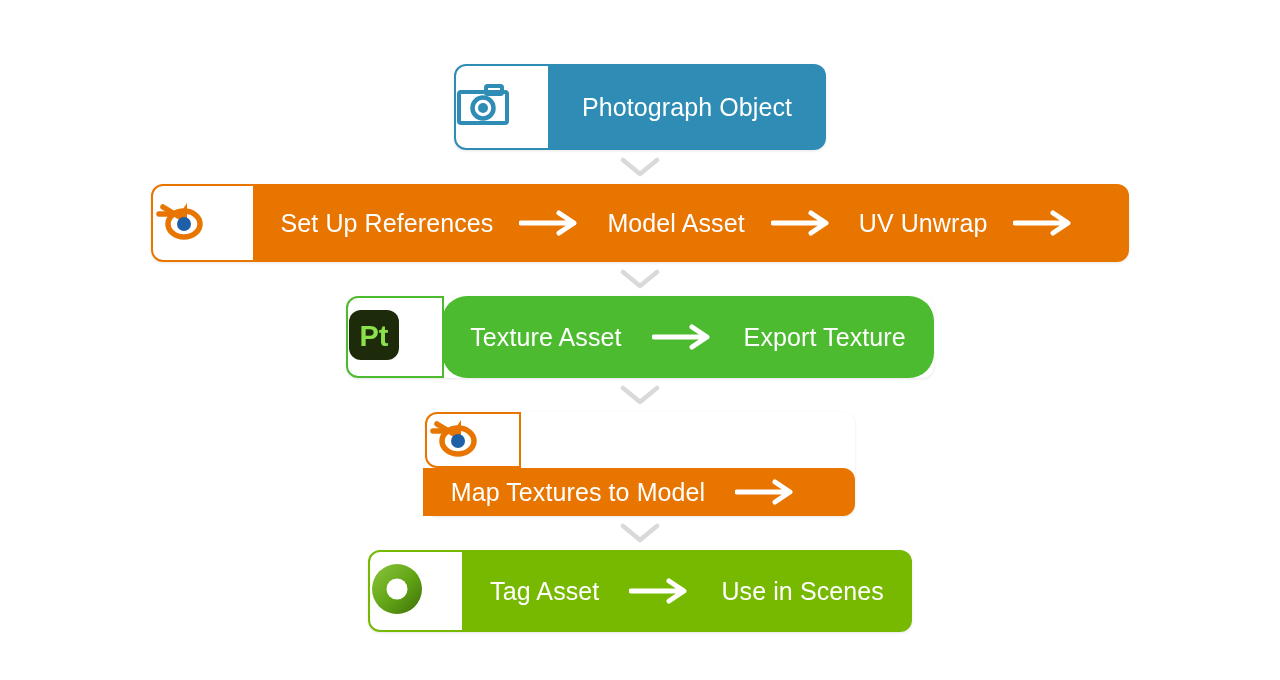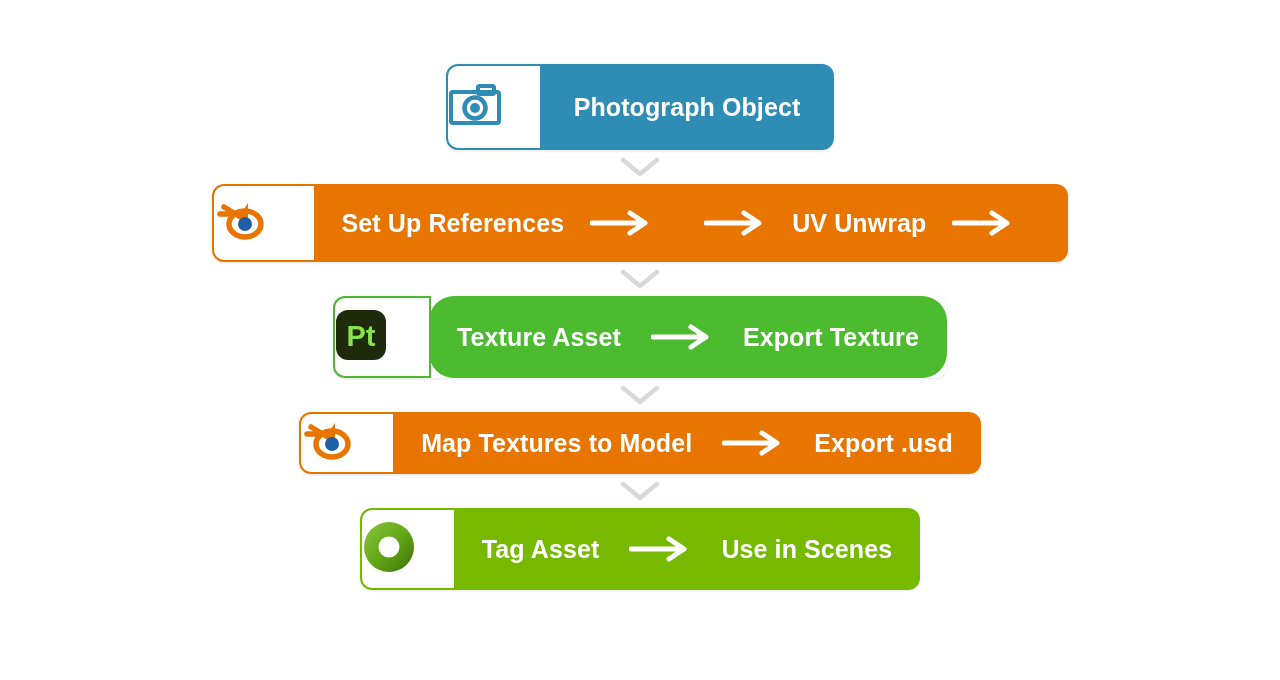--- a/index.html
+++ b/index.html
@@ -41,21 +41,21 @@
     align-items: center;
     justify-content: center;
     border-radius: 0 12px 12px 0;
     flex: 1 1 auto;
     position: relative;
     z-index: 1;
     margin-left: -2px;
   }
   .step {
     color: #ffffff;
-    font-weight: bold;
+    font-weight: normal;
     white-space: nowrap;
     letter-spacing: 0.1px;
   }
   .arrow {
     display: inline-flex;
     align-items: center;
     flex: 0 0 auto;
   }
   .arrow svg { display: block; }
 
@@ -78,21 +78,21 @@
   .r-blender1 { height: 78px; }
   .r-blender1 .icon-panel { width: 104px; border-color: #E87500; }
   .r-blender1 .body { background: #E87500; padding: 8px 28px; }
   .r-blender1 .step { font-size: 25px; }
 
   .r-painter { height: 82px; }
   .r-painter .icon-panel { width: 98px; border-color: #4CBB30; }
   .r-painter .body { background: #4CBB30; padding: 0 28px; border-radius: 25px; }
   .r-painter .step { font-size: 25px; }
 
-  .r-blender2 { height: 62px; }
+  .r-blender2 { height: 104px; flex-direction: column; }
   .r-blender2 .icon-panel { width: 96px; border-color: #E87500; }
   .r-blender2 .body { background: #E87500; padding: 0 28px; }
   .r-blender2 .step { font-size: 25px; }
 
   .r-tag { height: 82px; }
   .r-tag .icon-panel { width: 96px; border-color: #76B900; }
   .r-tag .body { background: #76B900; padding: 16px 28px; }
   .r-tag .step { font-size: 25px; }
 
   .gap-sm { width: 26px; flex: 0 0 auto; }
@@ -139,20 +139,21 @@
     </div>
     <div class="body">
       <span class="step">Set Up References</span>
       <span class="gap-sm"></span>
       <span class="arrow">
         <svg width="62" height="26" viewBox="0 0 62 26">
           <path d="M2 13 L52 13 M40 3 L55 13 L40 23" fill="none" stroke="#ffffff" stroke-width="5" stroke-linecap="round" stroke-linejoin="round"></path>
         </svg>
       </span>
       <span class="gap-sm"></span>
+      <span class="step">Model Asset</span>
       <span class="gap-sm"></span>
       <span class="arrow">
         <svg width="62" height="26" viewBox="0 0 62 26">
           <path d="M2 13 L52 13 M40 3 L55 13 L40 23" fill="none" stroke="#ffffff" stroke-width="5" stroke-linecap="round" stroke-linejoin="round"></path>
         </svg>
       </span>
       <span class="gap-sm"></span>
       <span class="step">UV Unwrap</span>
       <span class="gap-sm"></span>
       <span class="arrow">
@@ -212,21 +213,20 @@
     </div>
     <div class="body">
       <span class="step">Map Textures to Model</span>
       <span class="gap-md"></span>
       <span class="arrow">
         <svg width="62" height="26" viewBox="0 0 62 26">
           <path d="M2 13 L52 13 M40 3 L55 13 L40 23" fill="none" stroke="#ffffff" stroke-width="5" stroke-linecap="round" stroke-linejoin="round"></path>
         </svg>
       </span>
       <span class="gap-md"></span>
-      <span class="step">Export .usd</span>
     </div>
   </div>
 
   <div class="chev">
     <svg width="40" height="22" viewBox="0 0 40 22">
       <path d="M3 4 L20 18 L37 4" fill="none" stroke="#D9D9D9" stroke-width="4.5" stroke-linecap="round" stroke-linejoin="round"></path>
     </svg>
   </div>
 
   <div class="row r-tag">

